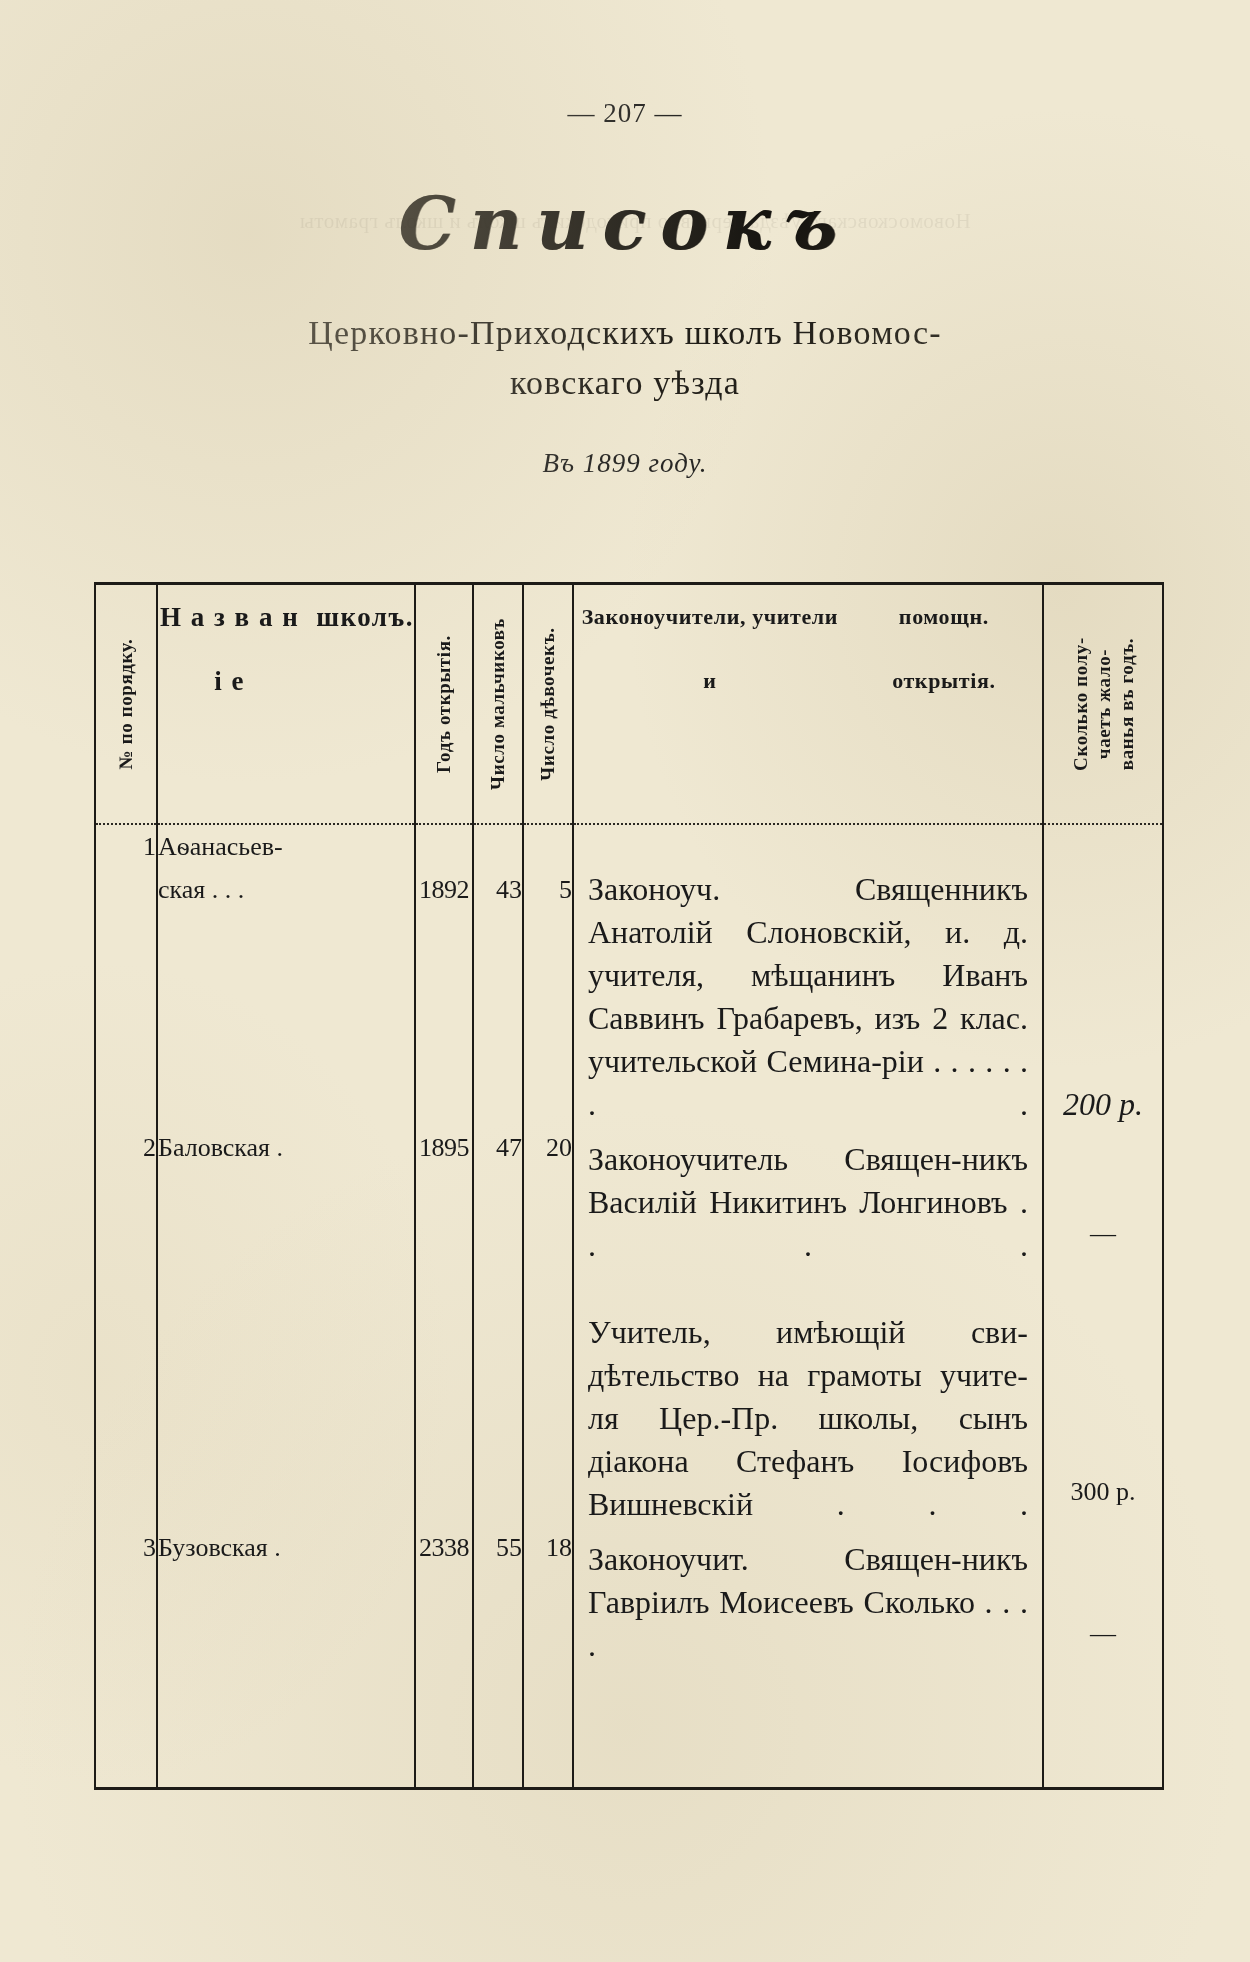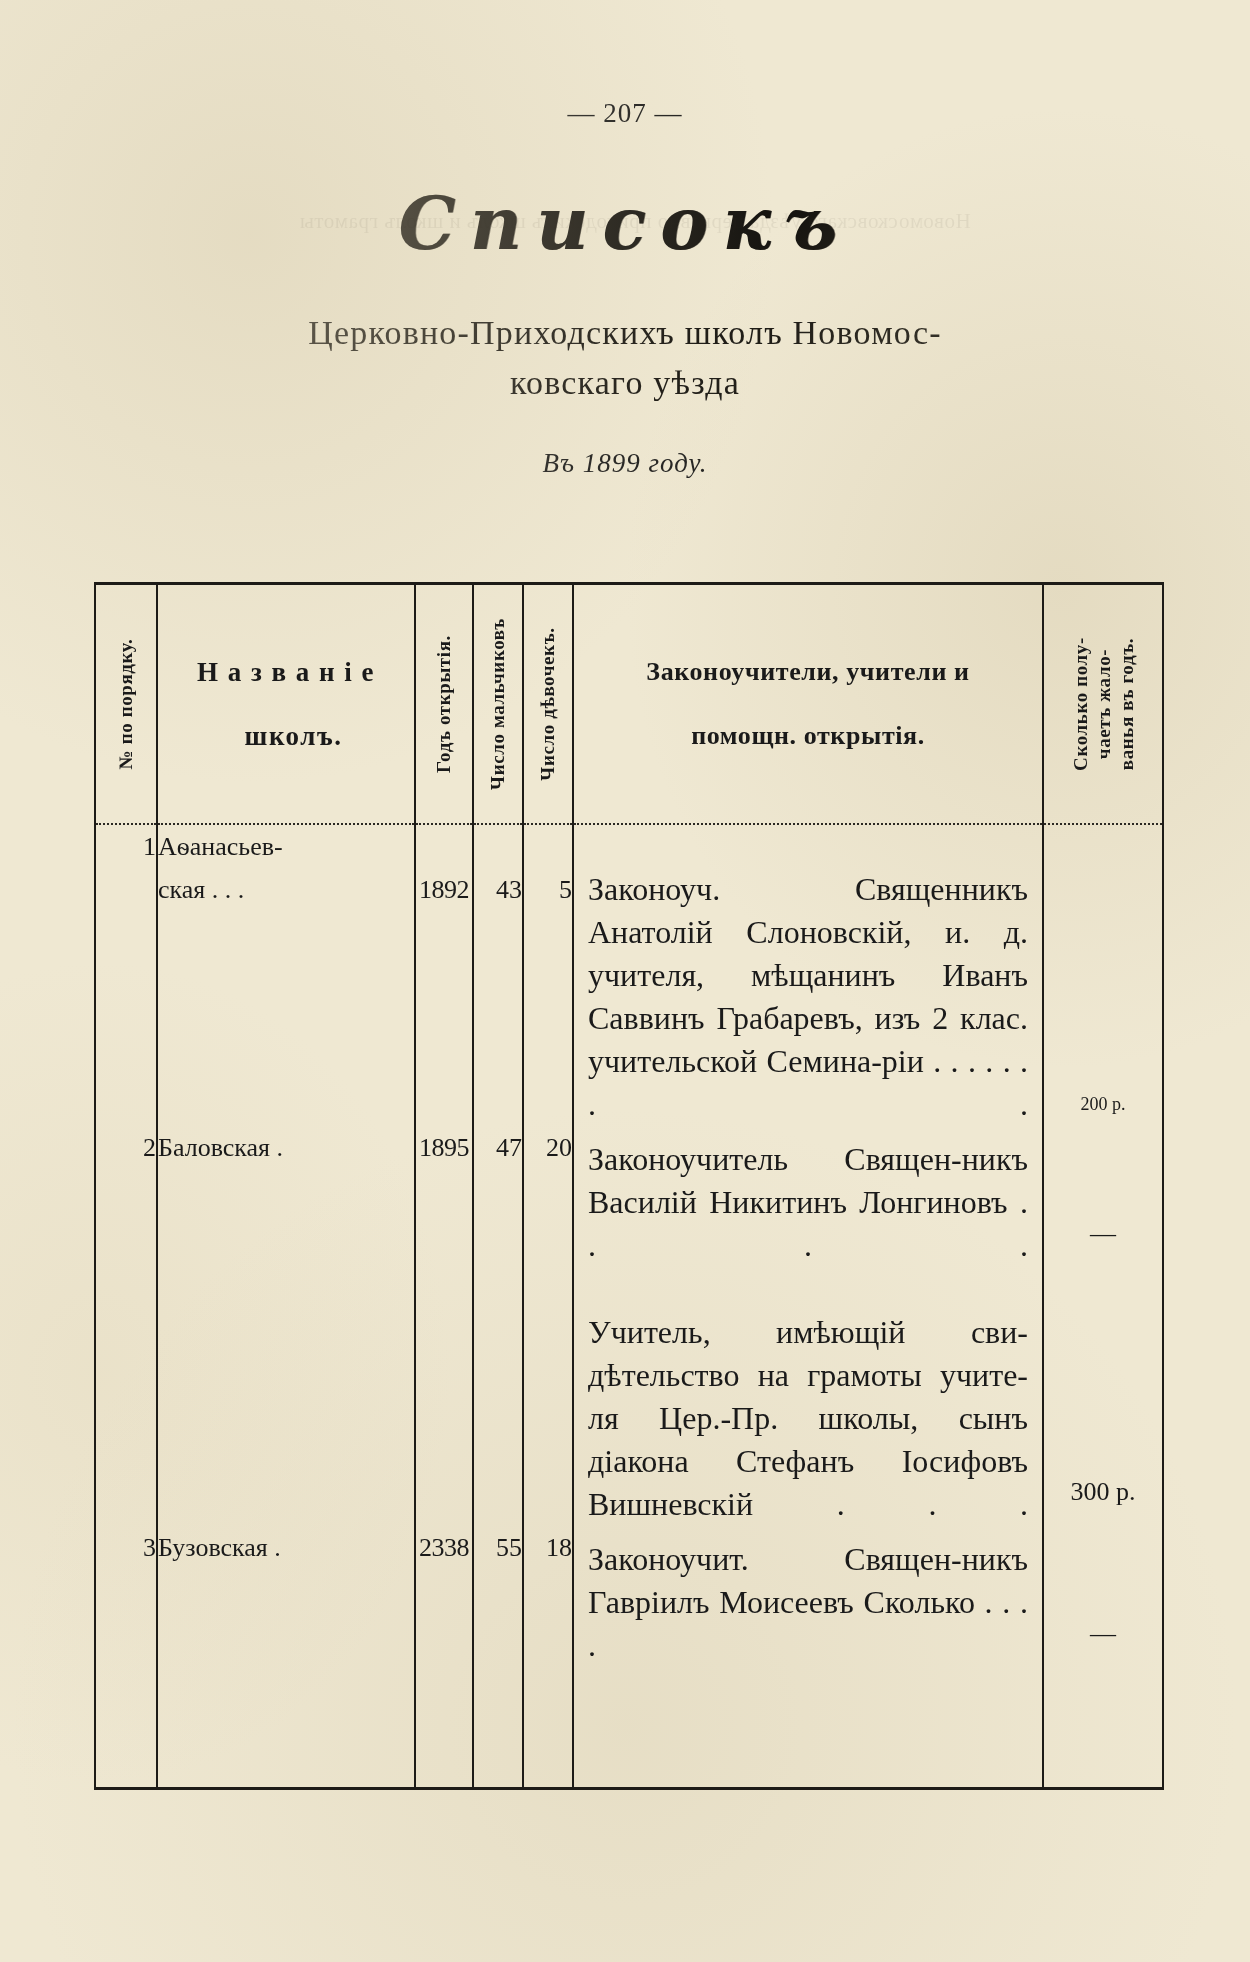--- a/index.html
+++ b/index.html
@@ -127,36 +127,35 @@
     font-size: 19px;
     letter-spacing: 0.6px;
   }
   .vlabel.two {
     line-height: 23px;
     white-space: pre;
     text-align: center;
   }
   .head-center {
     display: flex;
-    flex-direction: column;
     justify-content: center;
     height: 100%;
     text-align: center;
     font-size: 27px;
     letter-spacing: 1.5px;
     line-height: 64px;
   }
   .head-center .ln2 { letter-spacing: 1.5px; margin-left: 15px; }
   .head-teach {
     display: flex;
-    flex-direction: column;
+    flex-direction: row;
     justify-content: center;
     height: 100%;
     text-align: center;
-    font-size: 26px;
+    font-size: 22px;
     line-height: 64px;
     letter-spacing: 0.6px;
   }
 
   .tbody td {
     font-size: 26px;
     line-height: 43px;
   }
   .cell-pad { padding: 12px 8px 0 8px; }
   td.num    { text-align: right; padding-right: 12px; }
@@ -168,21 +167,22 @@
 
   .teach-par {
     padding: 12px 14px 0 14px;
     text-align: justify;
     text-align-last: justify;
     font-size: 32px;
     line-height: 43px;
   }
   .pay-val {
     padding-top: 12px;
-    font-size: 18px;
+    font-size: 32px;
+    font-style: italic;
   }
   .dash { font-size: 26px; }
 
   .bottomline td {
     border-bottom: 3px solid #1d1b17;
   }
   .cellspacer {
     height: 44px;
   }
 </style>

